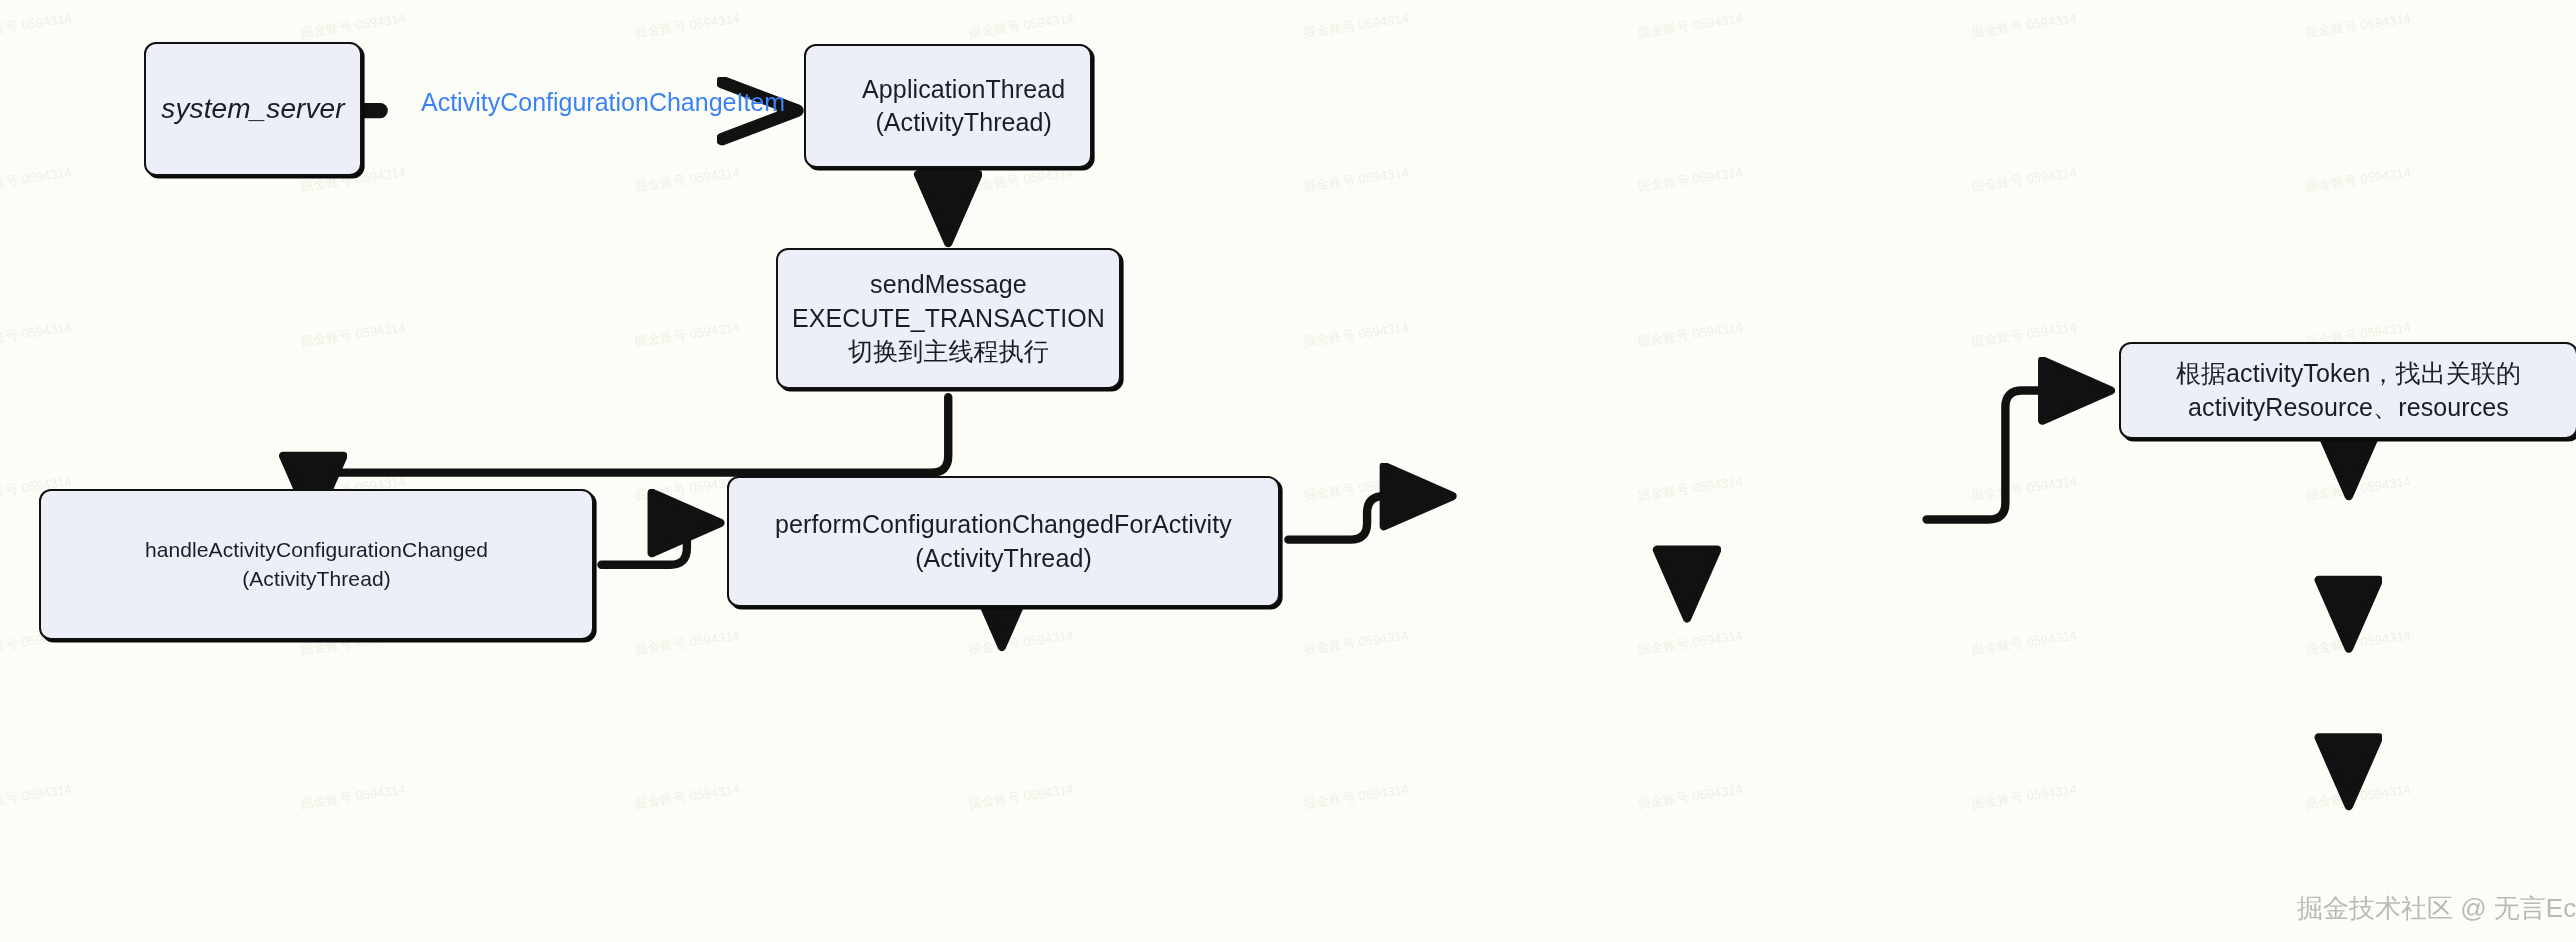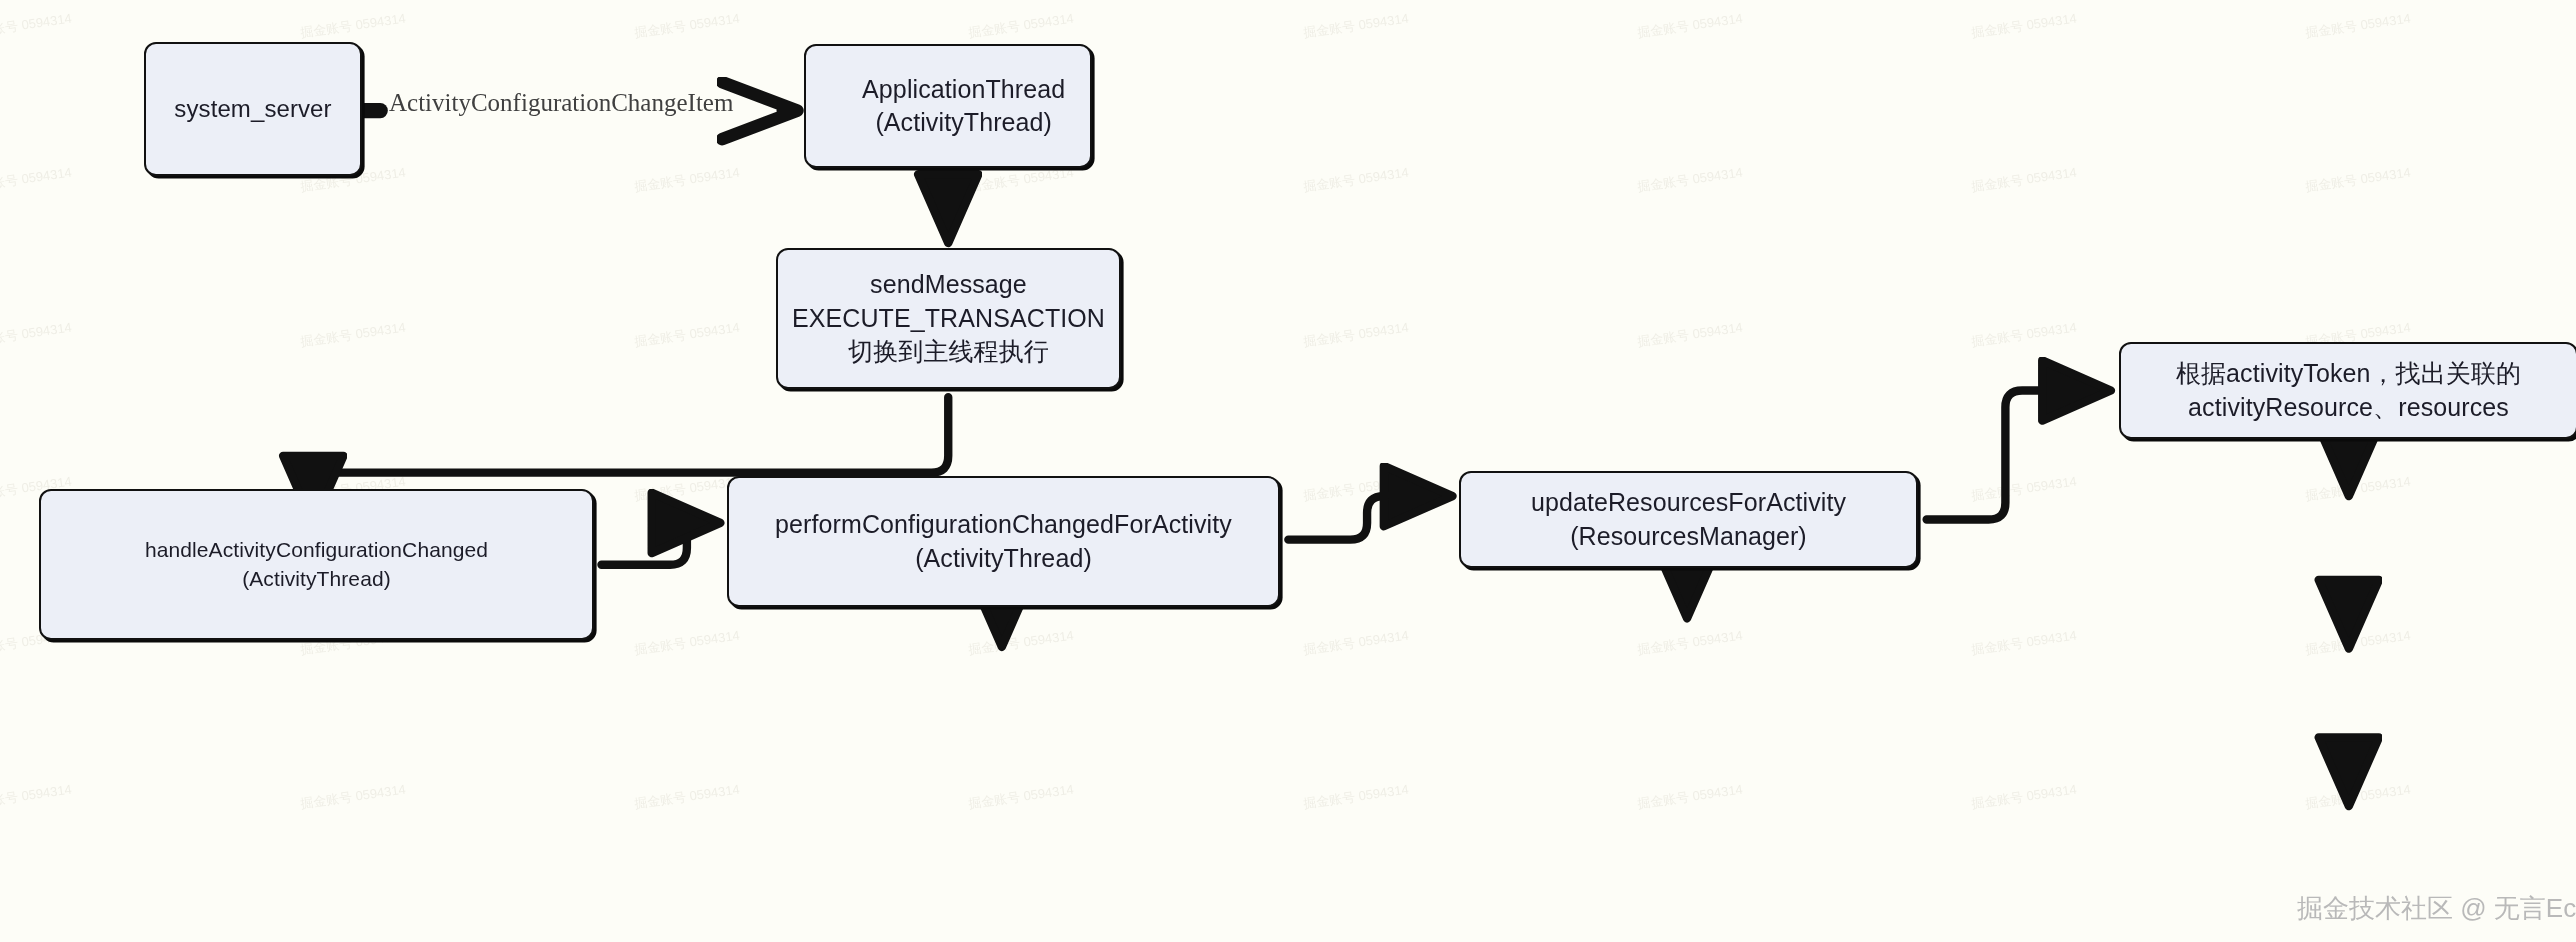--- a/index.html
+++ b/index.html
@@ -29,25 +29,26 @@
     color: #1c1c28;
     font-size: 25px;
     line-height: 1.34;
     letter-spacing: 0.1px;
     padding: 5.1px 8.6px;
     white-space: pre-line;
     font-family: "Liberation Sans", "DejaVu Sans", sans-serif;
   }
   .edge-label {
     position: absolute;
-    color: #404040;
+    color: #3b82f6;
     font-size: 25px;
     line-height: 1;
     white-space: nowrap;
-    font-family: Liberation Serif, serif;
+    font-family: Liberation Sans, sans-serif;
+    margin-left: 32px;
   }
   #edges {
     position: absolute;
     left: 0;
     top: 0;
     width: 2576px;
     height: 943px;
     pointer-events: none;
   }
   .watermark {
@@ -151,38 +152,36 @@
       <path d="M 1007,344 L 1007,366" marker-end="url(#arrowheadfill)"></path>
 
       <path d="M 1150,310 L 1187,310 Q 1197,310 1197,300 L 1197,243 Q 1197,233 1207,233 L 1257,233" marker-end="url(#arrowheadfill)"></path>
 
       <path d="M 1402,267 L 1402,293" marker-end="url(#arrowheadfill)"></path>
       <path d="M 1402,363 L 1402,384" marker-end="url(#arrowheadfill)"></path>
       <path d="M 1402,453 L 1402,478" marker-end="url(#arrowheadfill)"></path>
     </g>
   </svg>
 
-  <div class="node" style="left: 144px; top: 42px; width: 218px; height: 134px; font-size: 24px;">system_server</div>
+  <div class="node" style="left: 144px; top: 42px; width: 218px; height: 134px; font-size: 28px; font-style: italic;">system_server</div>
 
   <div class="node" style="left: 804px; top: 44px; width: 288px; height: 124px; font-size: 25px; padding-left: 40px;">ApplicationThread
 (ActivityThread)</div>
 
   <div class="node" style="left: 776px; top: 248px; width: 345px; height: 141px; font-size: 25px;">sendMessage
 EXECUTE_TRANSACTION
 切换到主线程执行</div>
 
   <div class="node" style="left: 39px; top: 489px; width: 555px; height: 151px; font-size: 21px;">handleActivityConfigurationChanged
 (ActivityThread)</div>
 
   <div class="node" style="left: 727px; top: 476px; width: 553px; height: 131px; font-size: 25px;">performConfigurationChangedForActivity
 (ActivityThread)</div>
 
 
-  <div class="node" style="left: 1459px; top: 471px; width: 459px; height: 97px; font-size: 25px;">updateResourcesForActivity
-(ResourcesManager)</div>
 
 
   <div class="node" style="left: 2119px; top: 342px; width: 459px; height: 97px; font-size: 25px;">根据activityToken，找出关联的
 activityResource、resources</div>
 
 
 
 
   <div class="edge-label" style="left: 389px; top: 90px; font-size: 25px;">ActivityConfigurationChangeItem</div>
 

